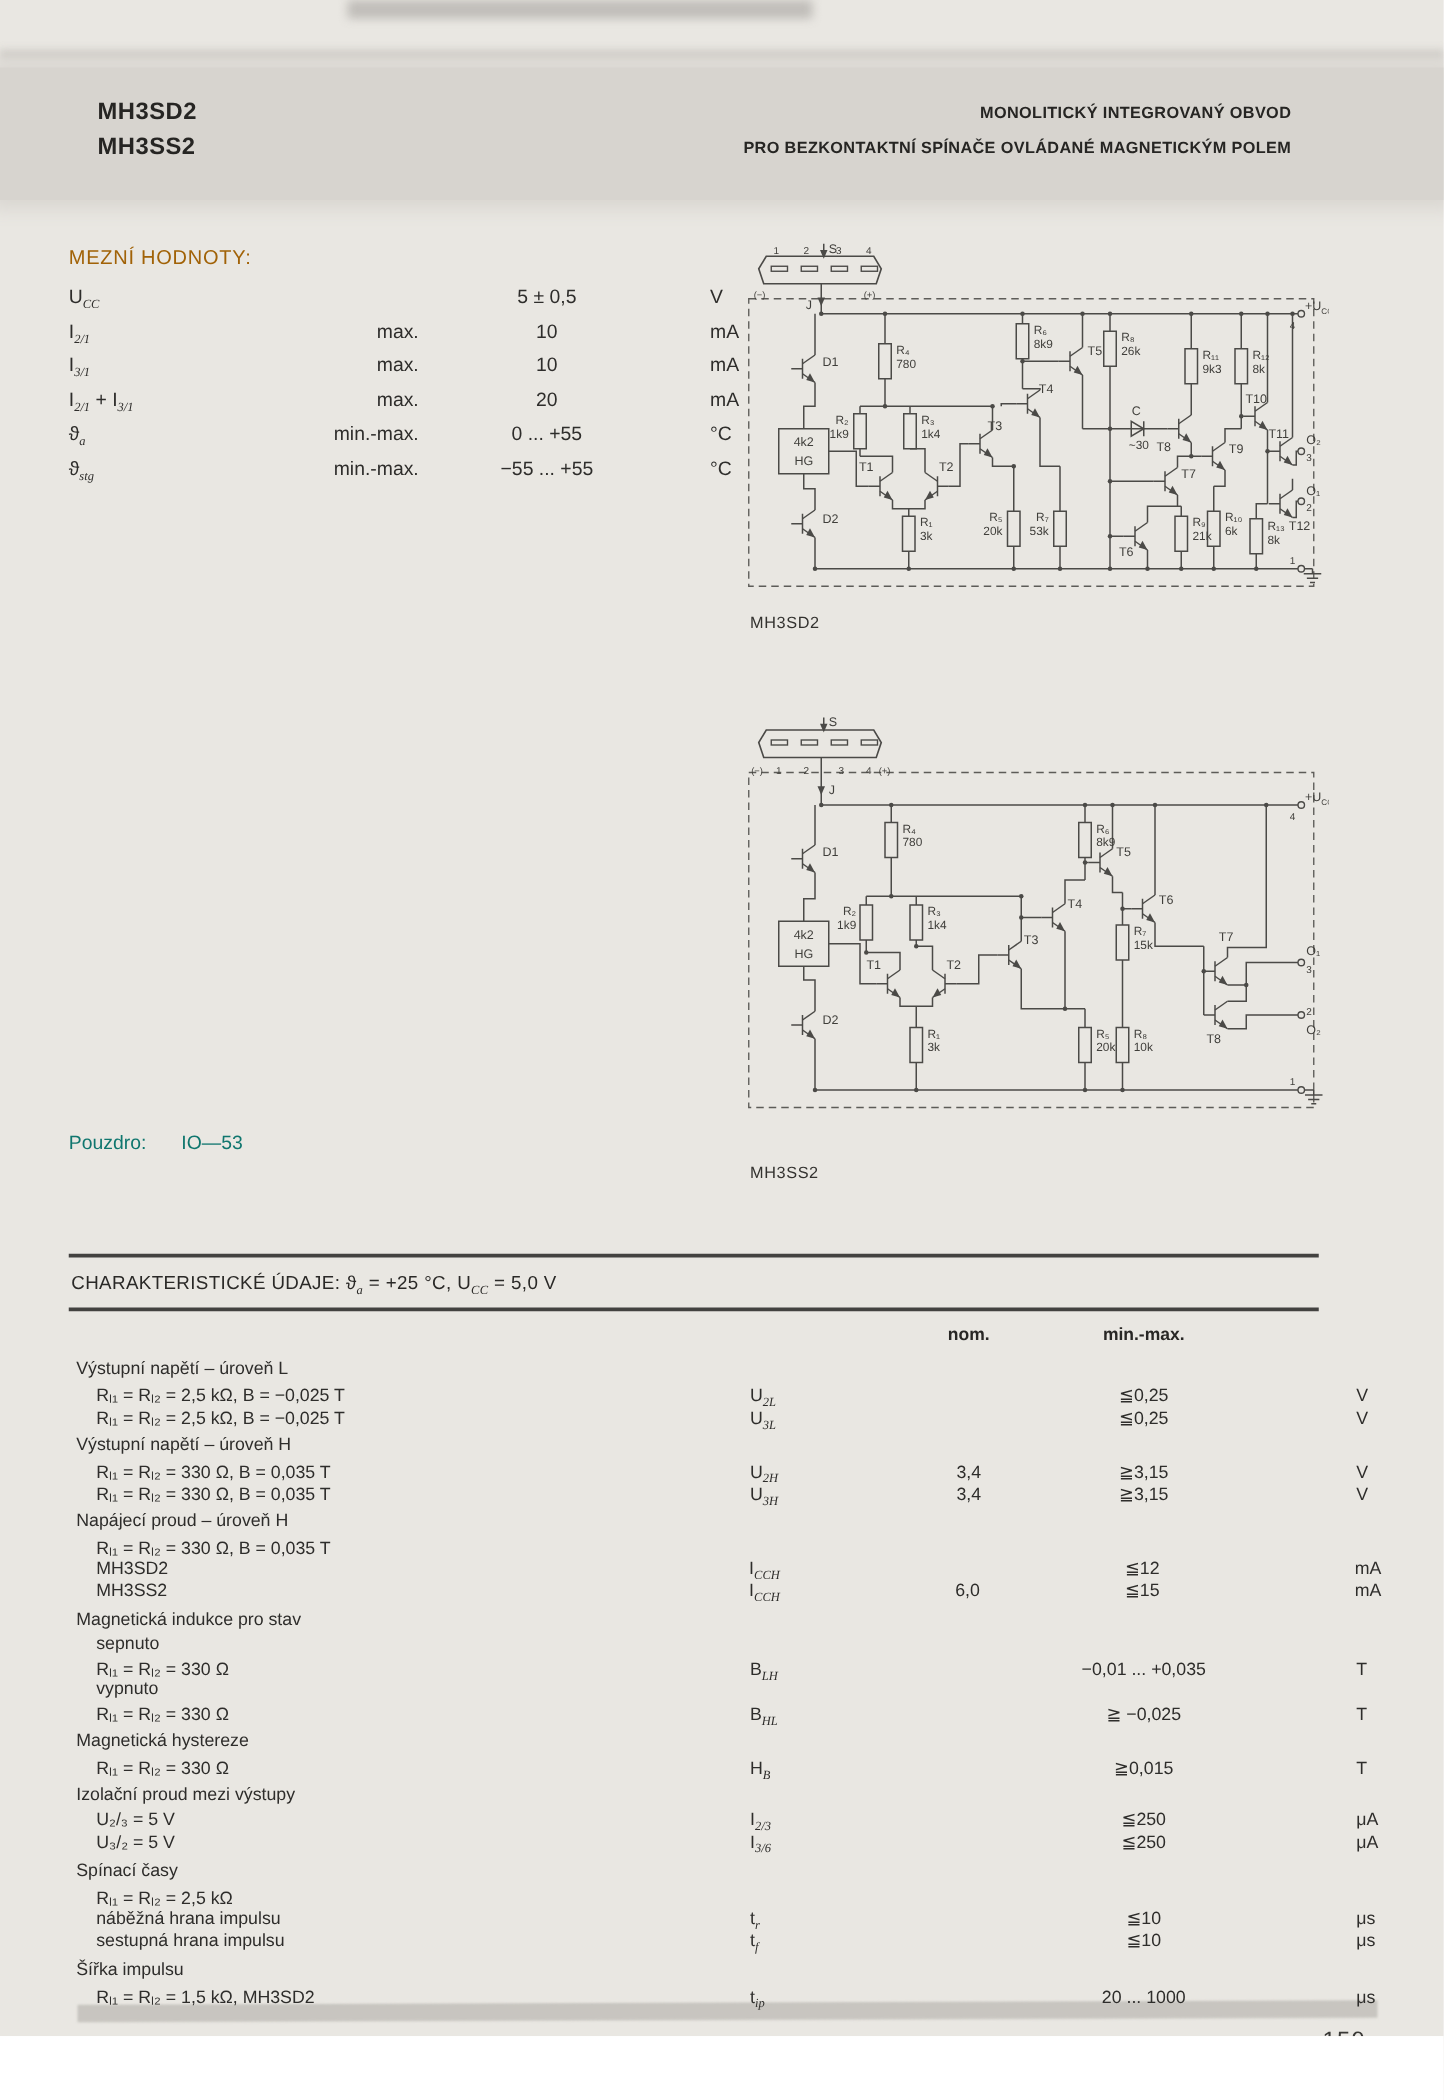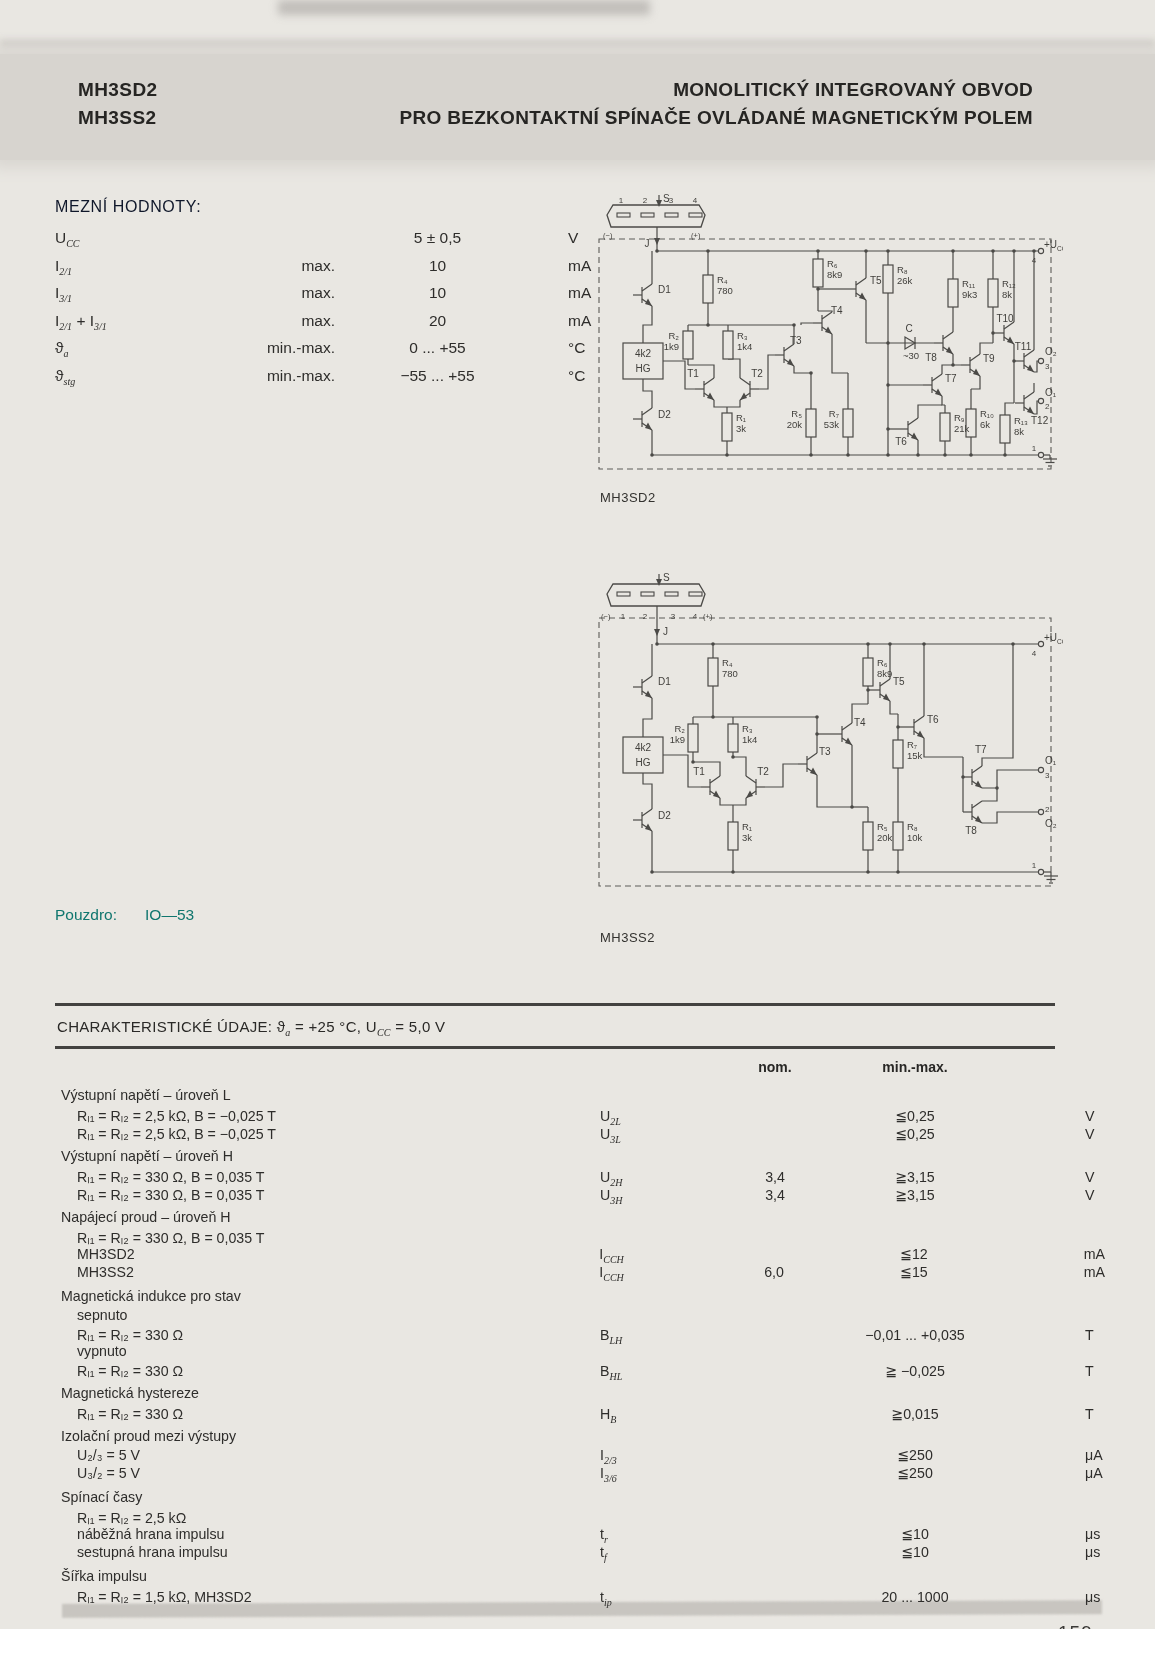--- a/index.html
+++ b/index.html
@@ -6,24 +6,24 @@
   .page{position:relative;width:1155px;height:1629px;background:#e9e7e2;overflow:hidden;
         font-family:"Liberation Sans",sans-serif;color:#2e2d2b;}
   .abs{position:absolute;}
   
   .smudge-top{position:absolute;top:0;left:278px;width:372px;height:15px;background:#b7b4b0;filter:blur(4px);opacity:.8;}
   .band{position:absolute;top:54px;left:0;width:1155px;height:106px;background:#d7d4cf;box-shadow:0 0 14px 8px #d9d6d1;}
   .band-streak{position:absolute;top:40px;left:0;width:1155px;height:8px;background:#cfccc7;filter:blur(3px);}
   .bottom-band{position:absolute;top:1602px;left:62px;width:1040px;height:14px;background:#c8c5c0;filter:blur(1px);transform:skewY(-0.2deg);}
   
   .parts{left:78px;top:76px;font-size:19px;font-weight:bold;line-height:28px;letter-spacing:.4px;color:#262523;}
-  .title{right:122px;top:76px;text-align:right;font-size:19px;font-weight:bold;line-height:28px;letter-spacing:.3px;color:#262523;}
+  .title{right:122px;top:76px;text-align:right;font-size:13px;font-weight:bold;line-height:28px;letter-spacing:.3px;color:#262523;}
   
   .limits{left:55px;top:198px;width:575px;}
-  .limits-title{font-size:16px;letter-spacing:.6px;color:#0f172a;}
+  .limits-title{font-size:16px;letter-spacing:.6px;color:#a16207;}
   .lrows{margin-top:13px;}
   .lrow{display:flex;height:27.5px;align-items:baseline;font-size:15.5px;}
   .lc1{width:165px;}
   .lc2{width:115px;text-align:right;}
   .lc3{width:205px;text-align:center;}
   .lc4{flex:1;padding-left:28px;}
   sub{font-size:10px;font-family:"Liberation Serif",serif;font-style:italic;line-height:0;}
   
   svg{display:block;}
   svg line,svg polyline{stroke:#4b4a47;stroke-width:1.2;fill:none;}

